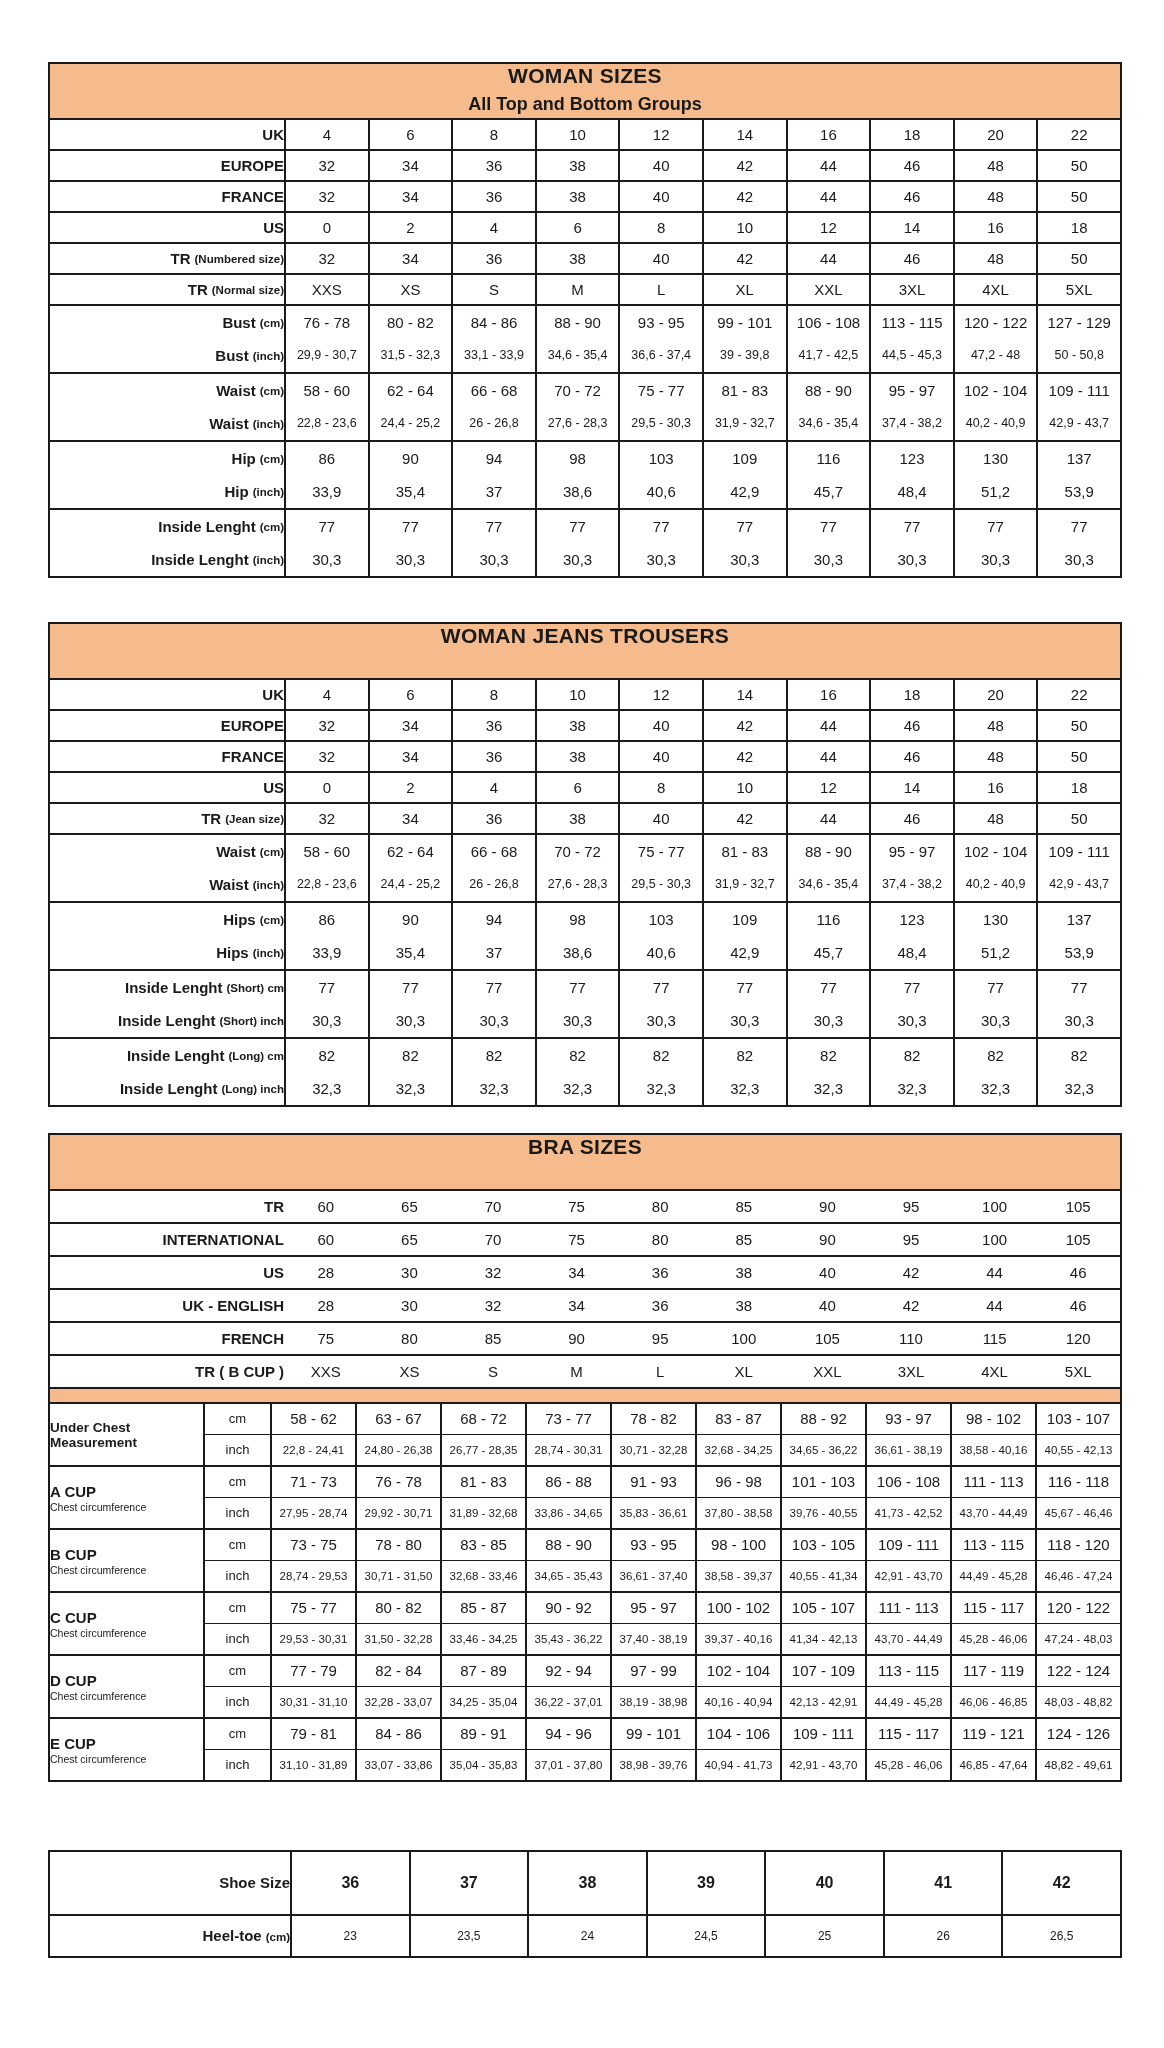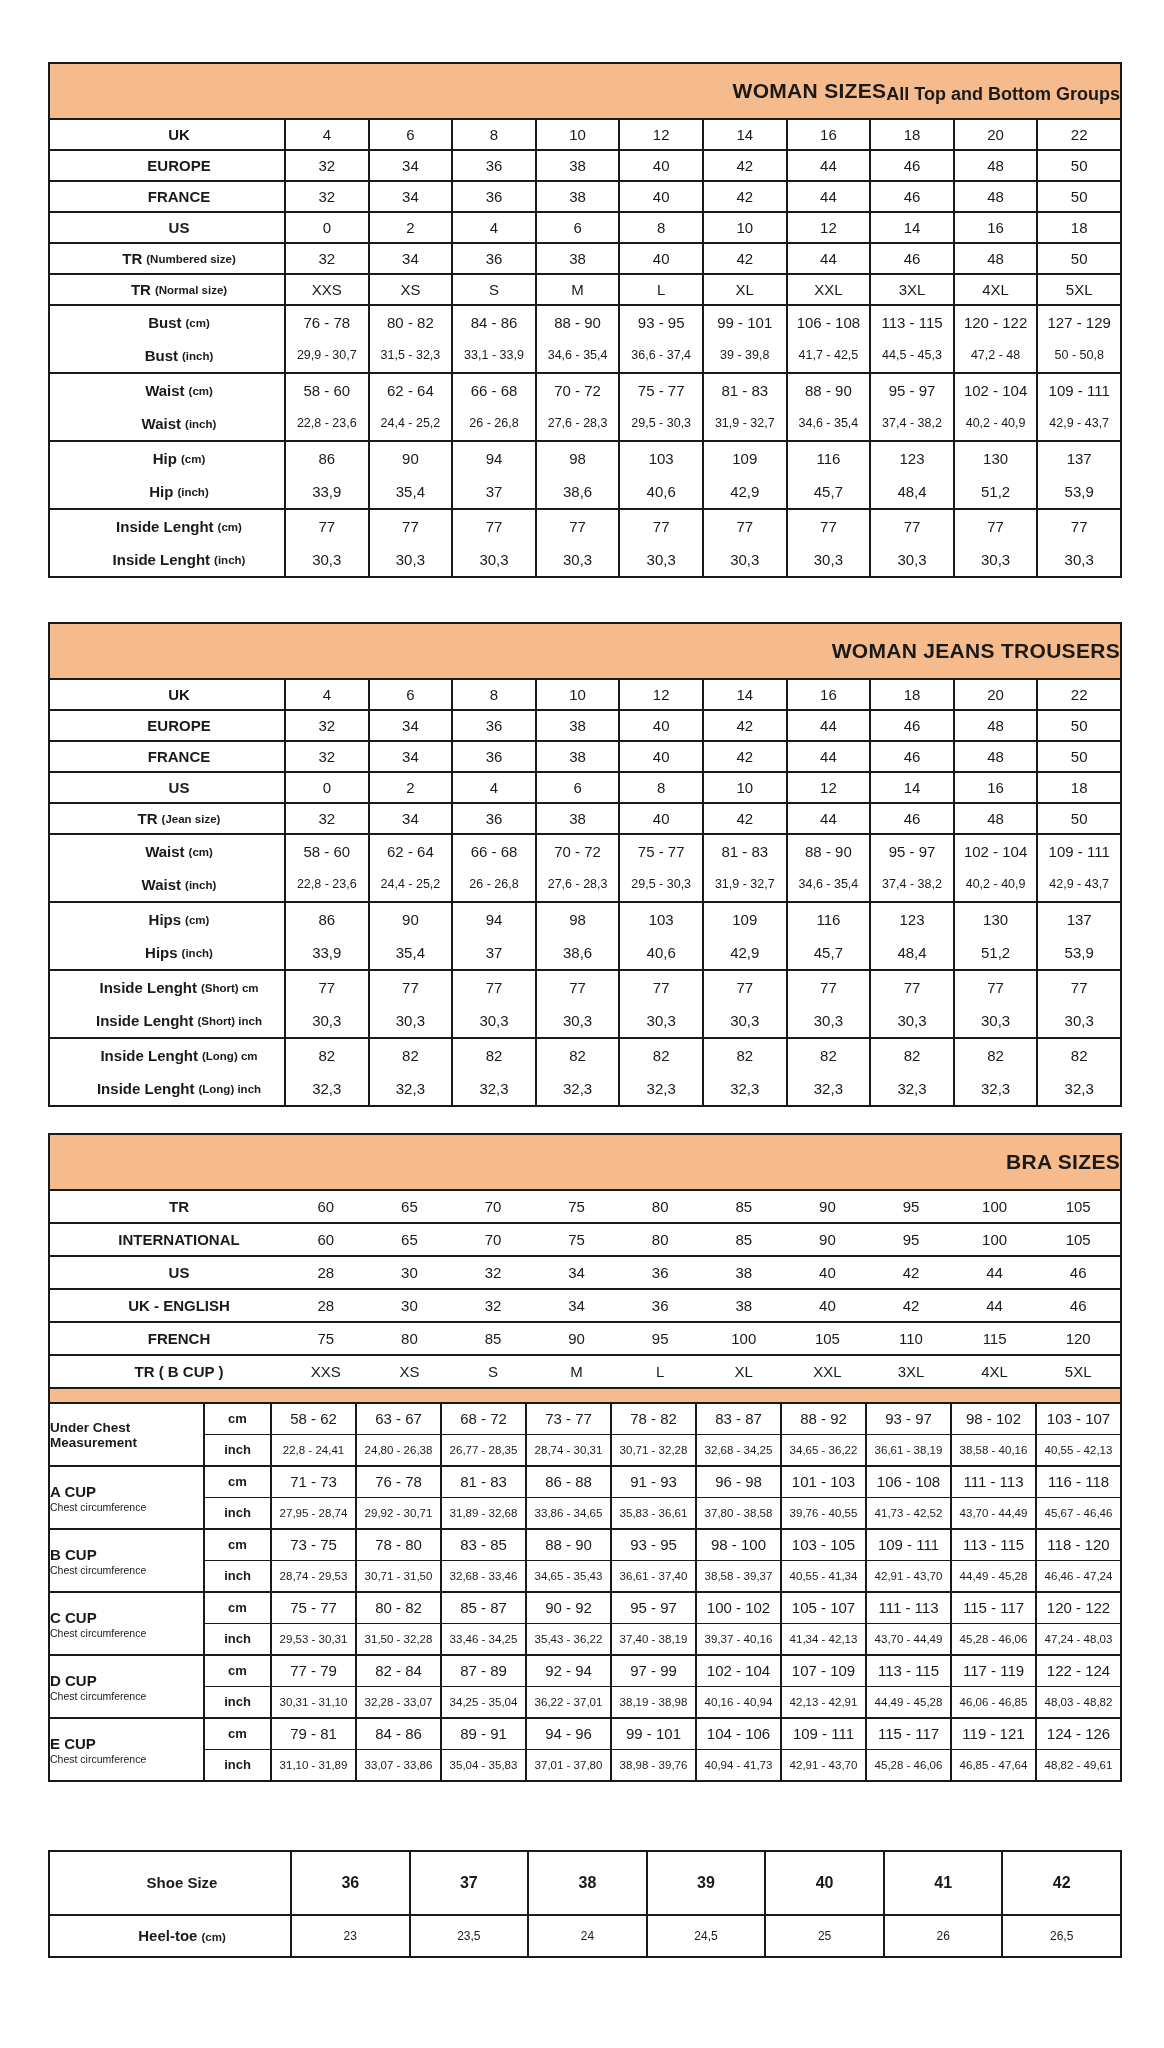--- a/index.html
+++ b/index.html
@@ -12,42 +12,42 @@
     border:2.5px solid var(--border,#1a1a1a);
     background:#fff;
   }
   #t1{margin-top:62px}
   #t2{margin-top:44px}
   #t3{margin-top:26px}
   #t4{margin-top:68px}
   .band{
     background:var(--accent,#f6bb8d);
     border-bottom:2.5px solid var(--border,#1a1a1a);
-    display:flex;flex-direction:row;align-items:center;justify-content:flex-end;
+    display:flex;flex-direction:column;align-items:center;justify-content:flex-start;
     text-align:center;
   }
   #t1 .band{height:54px}
   #t2 .band,#t3 .band{height:54px}
   #t4 .band{height:44px}
   .band h1{margin:0;font-size:21px;font-weight:bold;letter-spacing:.3px}
   #t4 .band h1{font-size:20px}
   .band .sub{font-size:18px;font-weight:bold;margin-top:6px}
 
   .grp + .grp{border-top:2.5px solid var(--border,#1a1a1a)}
   .row{display:grid;align-items:stretch}
   .g11{grid-template-columns:234px repeat(10,1fr)}
   .g8{grid-template-columns:240px repeat(7,1fr)}
   .cell{
     display:flex;align-items:center;justify-content:center;
     min-height:29px;font-size:15px;text-align:center;line-height:1.05;
   }
   .grp .row + .row .cell{min-height:33px}
   .tall .cell{min-height:33px}
   .vb{border-left:2px solid var(--border,#1a1a1a)}
-  .lbl{justify-content:center;padding-left:24px;gap:4px;border-left:none}
+  .lbl{justify-content:flex-end;padding-left:24px;gap:4px;border-left:none}
   .lab{font-weight:bold;font-size:15px;white-space:nowrap}
   .sm{font-weight:bold;font-size:11.5px;white-space:nowrap;position:relative;top:1px}
   .vsm .val{font-size:12.5px}
 
   
   #t3top .cell{min-height:31px}
 
   
   .strip{
     height:13px;background:var(--accent,#f6bb8d);
@@ -61,21 +61,21 @@
     width:155px;flex:0 0 155px;border-right:2px solid var(--border,#1a1a1a);
     display:flex;flex-direction:column;justify-content:center;padding-left:0;box-sizing:border-box;
   }
   .cuplabel .lab{font-size:15px}
   .cuplabel.two .lab{font-size:13.5px}
   .cupsub{font-size:10.5px;margin-top:1px;white-space:nowrap}
   .cupright{flex:1;display:flex;flex-direction:column}
   .cuprow{display:grid;grid-template-columns:65px repeat(10,1fr);flex:1}
   .cuprow.top{border-bottom:1.5px solid var(--border,#1a1a1a)}
   .cuprow .cell{min-height:30px}
-  .unit{font-weight:bold;font-size:13px}
+  .unit{font-weight:normal;font-size:13px}
   .cmv{font-size:15px}
   .inv{font-size:11.5px}
 
   
   #t4b .grp:first-child .cell{min-height:62px}
   #t4b .grp:first-child .val{font-weight:bold;font-size:16px}
   #t4b .grp:last-child .cell{min-height:40px}
   #t4b .grp:last-child .val{font-size:12px}
 </style>
 </head>

